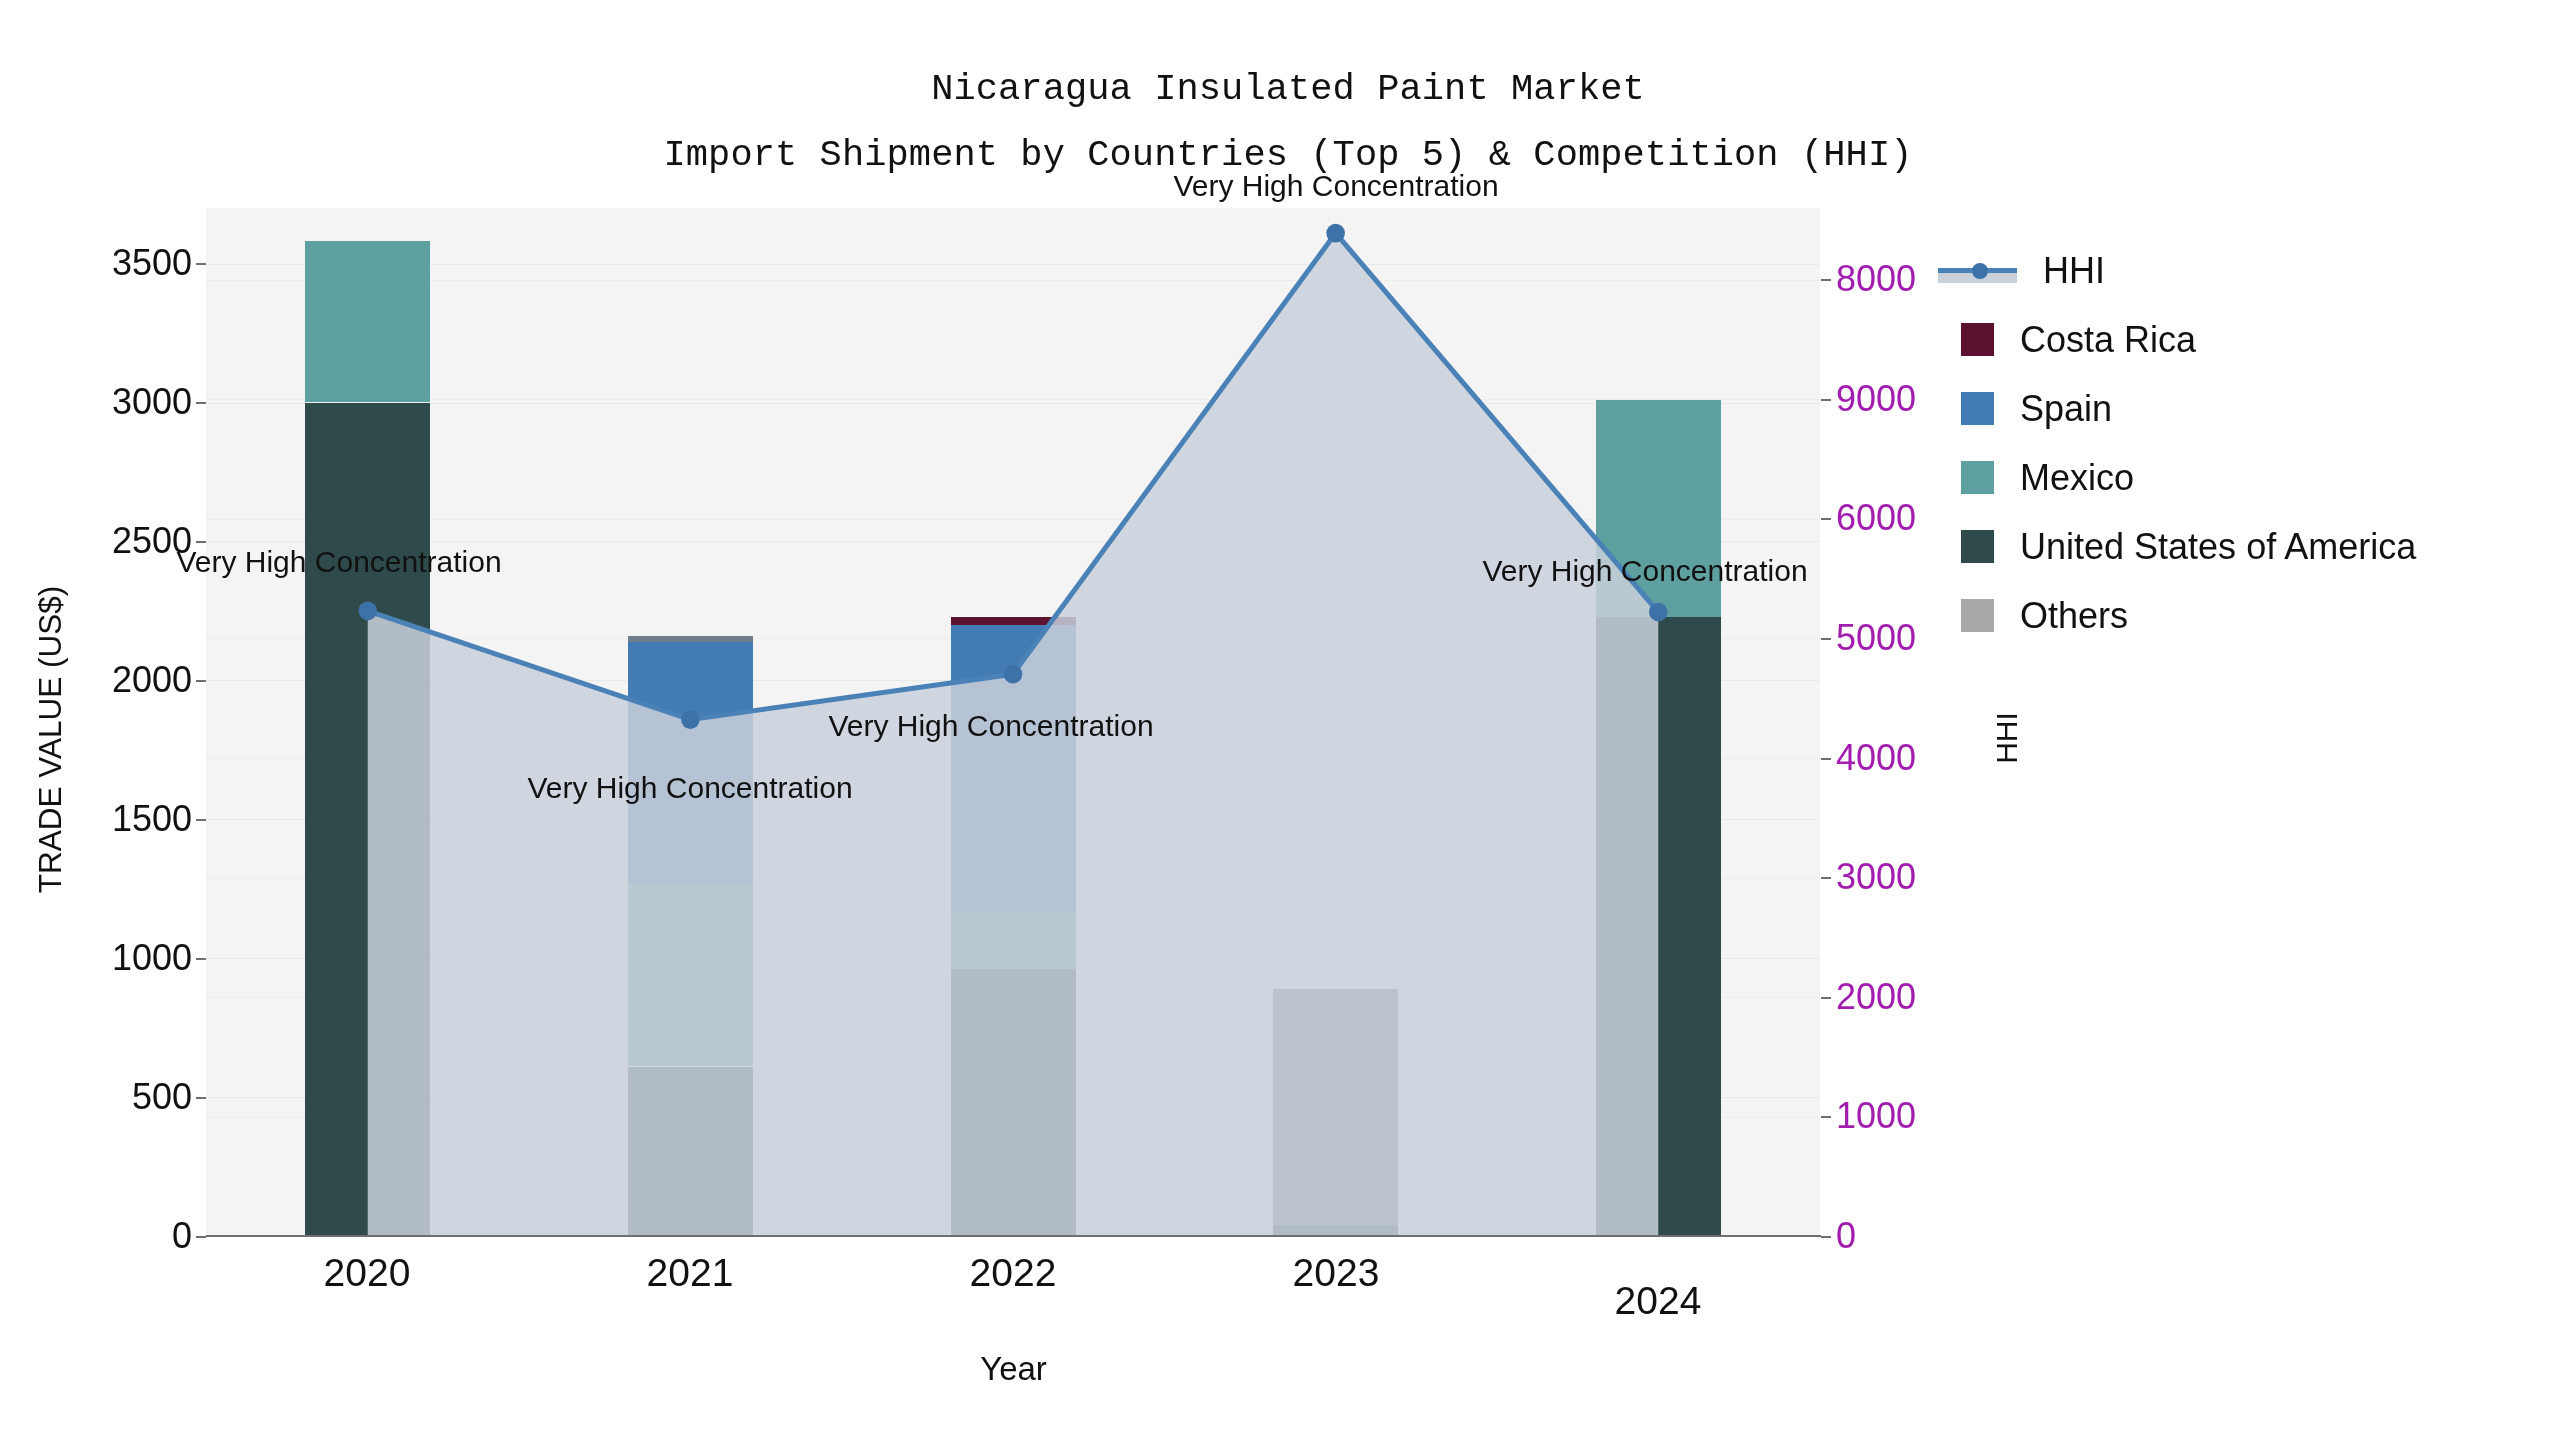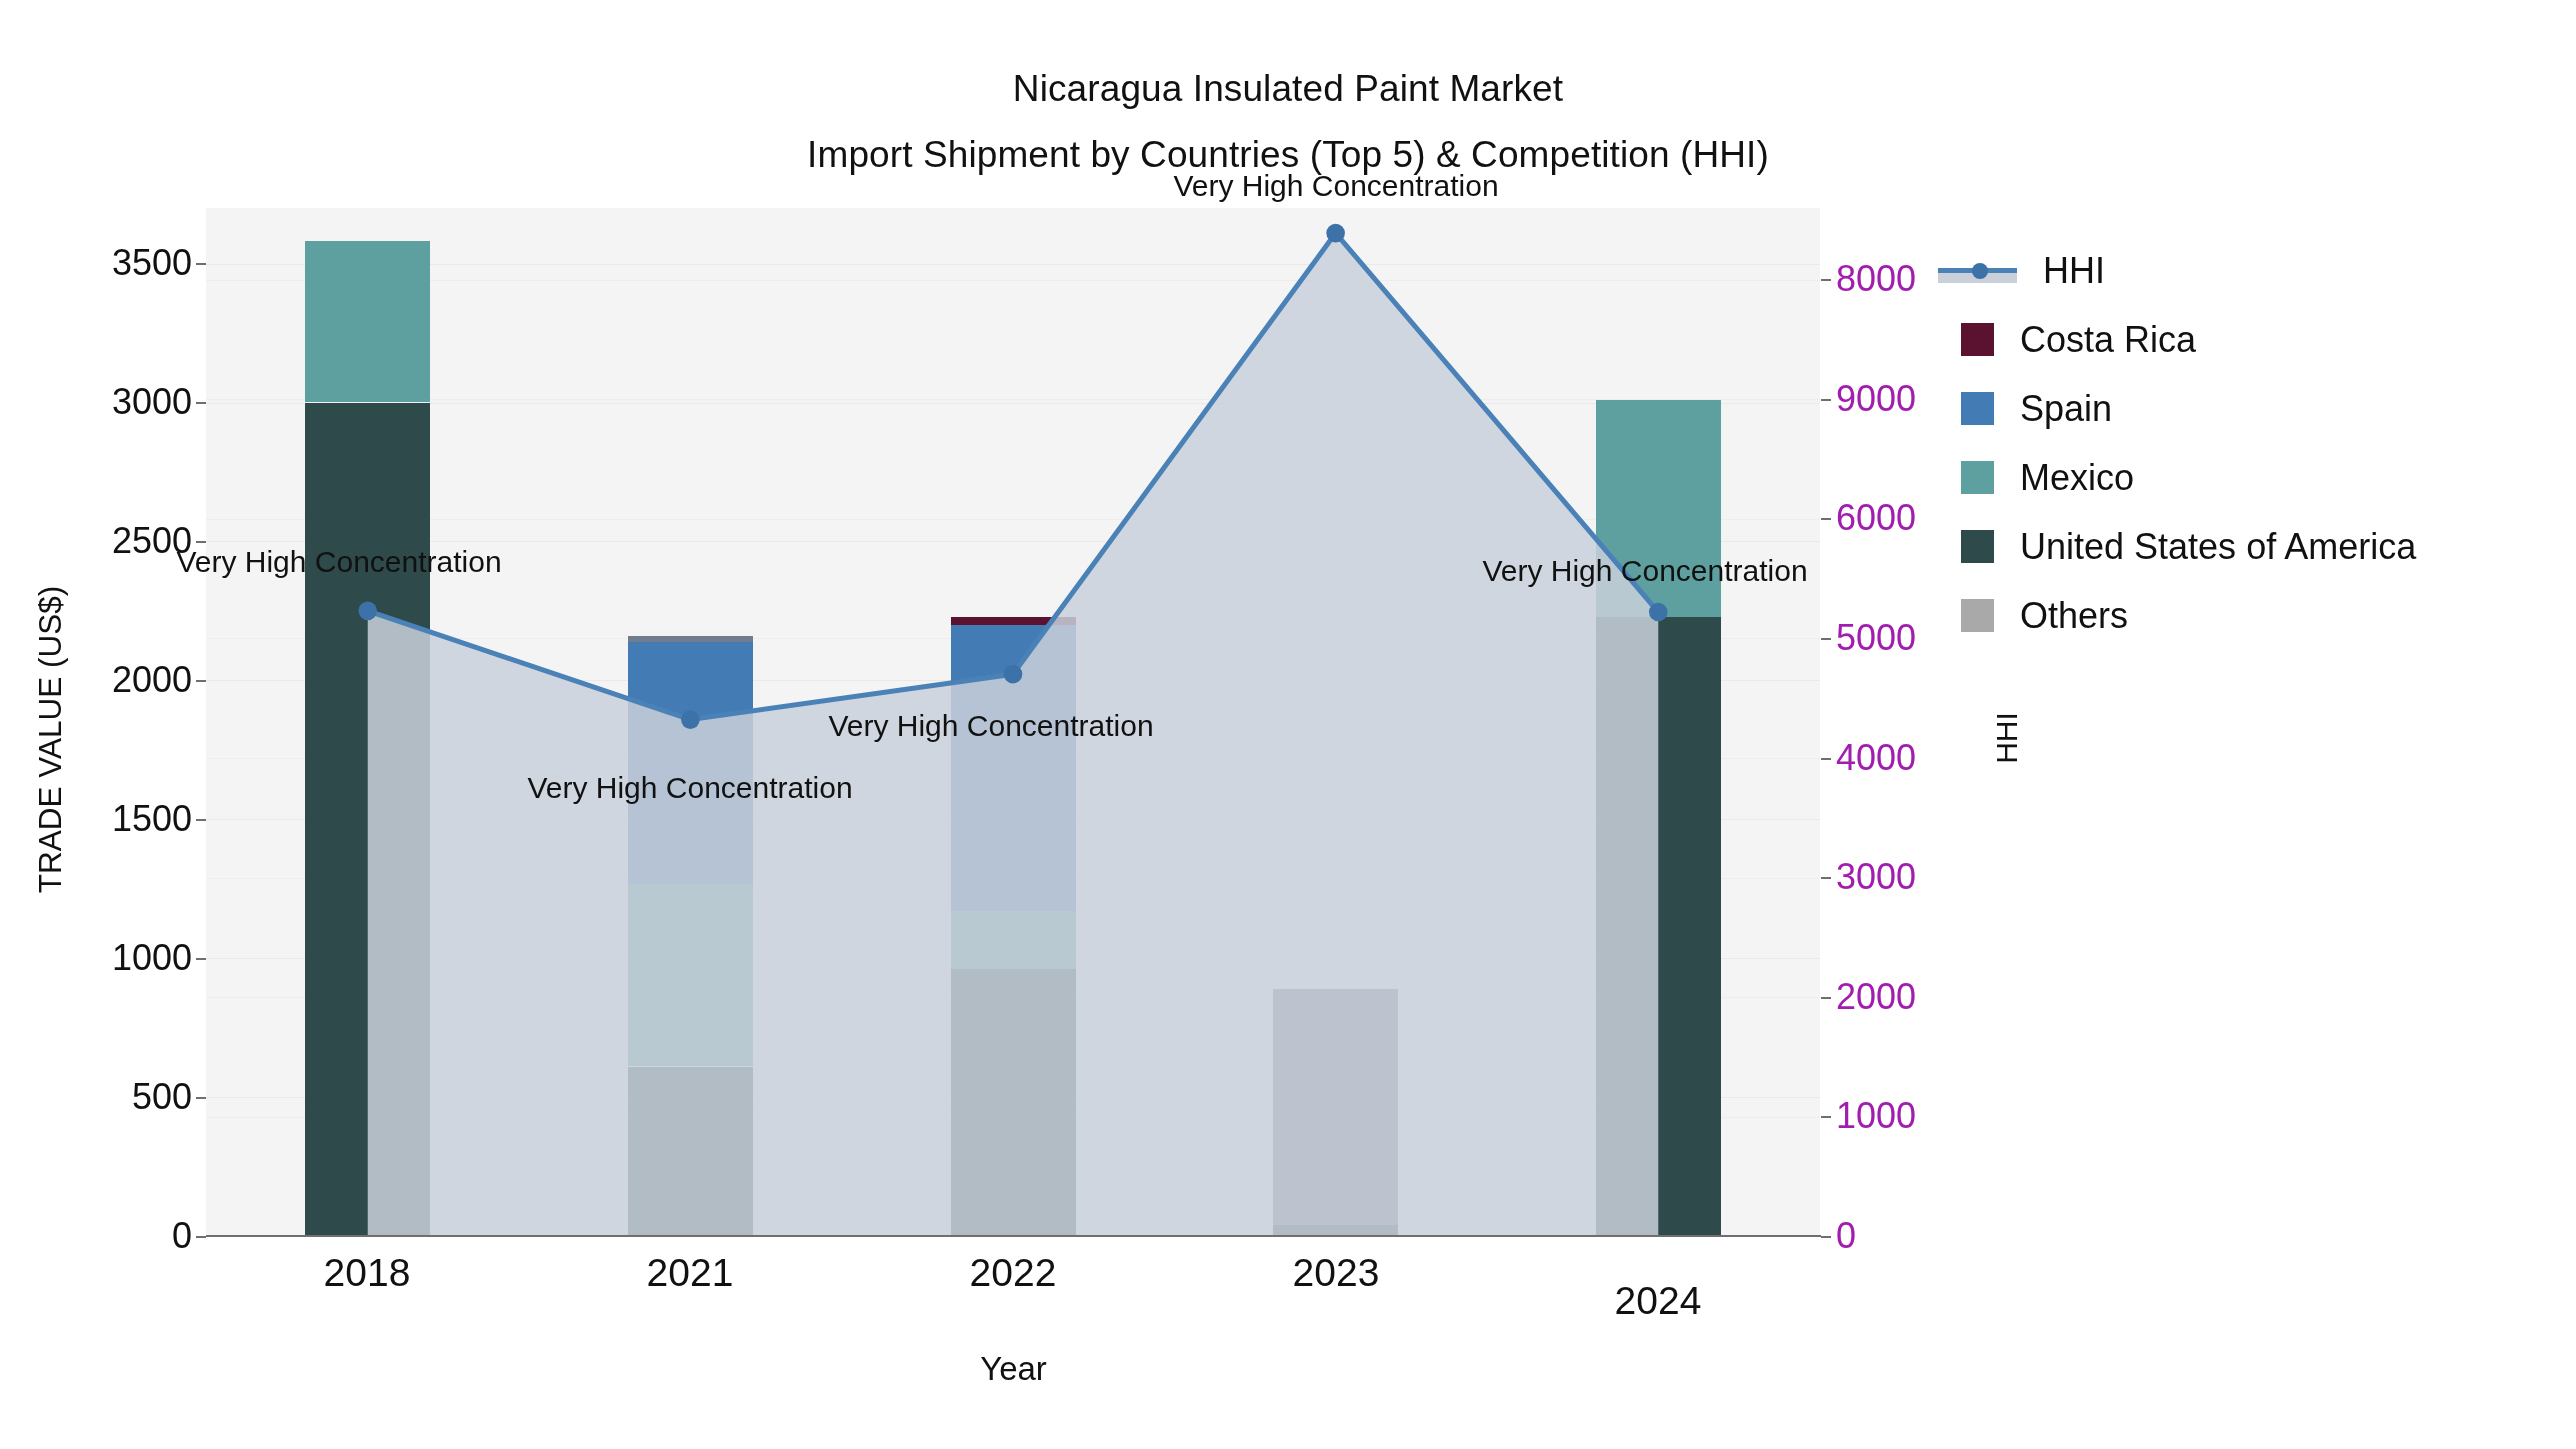--- a/index.html
+++ b/index.html
@@ -19,20 +19,21 @@
     position: absolute;
     inset: 0;
   }
   .title-block {
     position: absolute;
     left: 0;
     top: 56px;
     width: 2576px;
     text-align: center;
     pointer-events: none;
+    font-family: Liberation Mono, monospace;
   }
   .title-line {
     font-size: 37px;
     line-height: 66px;
     color: #111111;
     letter-spacing: 0.1px;
   }
   
   #plot {
     position: absolute;
@@ -274,21 +275,21 @@
       <div class="ytick-right-wrap" style="top: 638px;">5000</div>
       <div class="tickmark-r" style="top: 638px;"></div>
       <div class="ytick-right-wrap" style="top: 518px;">6000</div>
       <div class="tickmark-r" style="top: 518px;"></div>
       <div class="ytick-right-wrap" style="top: 399px;">9000</div>
       <div class="tickmark-r" style="top: 399px;"></div>
       <div class="ytick-right-wrap" style="top: 279px;">8000</div>
       <div class="tickmark-r" style="top: 279px;"></div>
     </div>
   <div id="xticks">
-      <div class="xtick" style="left: 367px;">2018</div>
+      <div class="xtick" style="left: 367px;">2020</div>
       <div class="xtick" style="left: 690px;">2021</div>
       <div class="xtick" style="left: 1013px;">2022</div>
       <div class="xtick" style="left: 1336px;">2023</div>
       <div class="xtick" style="left: 1658px; margin-top: 28px;">2024</div>
     </div>
 
   <div class="axis-title-y-left">TRADE VALUE (US$)</div>
   <div class="axis-title-y-right">HHI</div>
   <div class="axis-title-x">Year</div>
 

